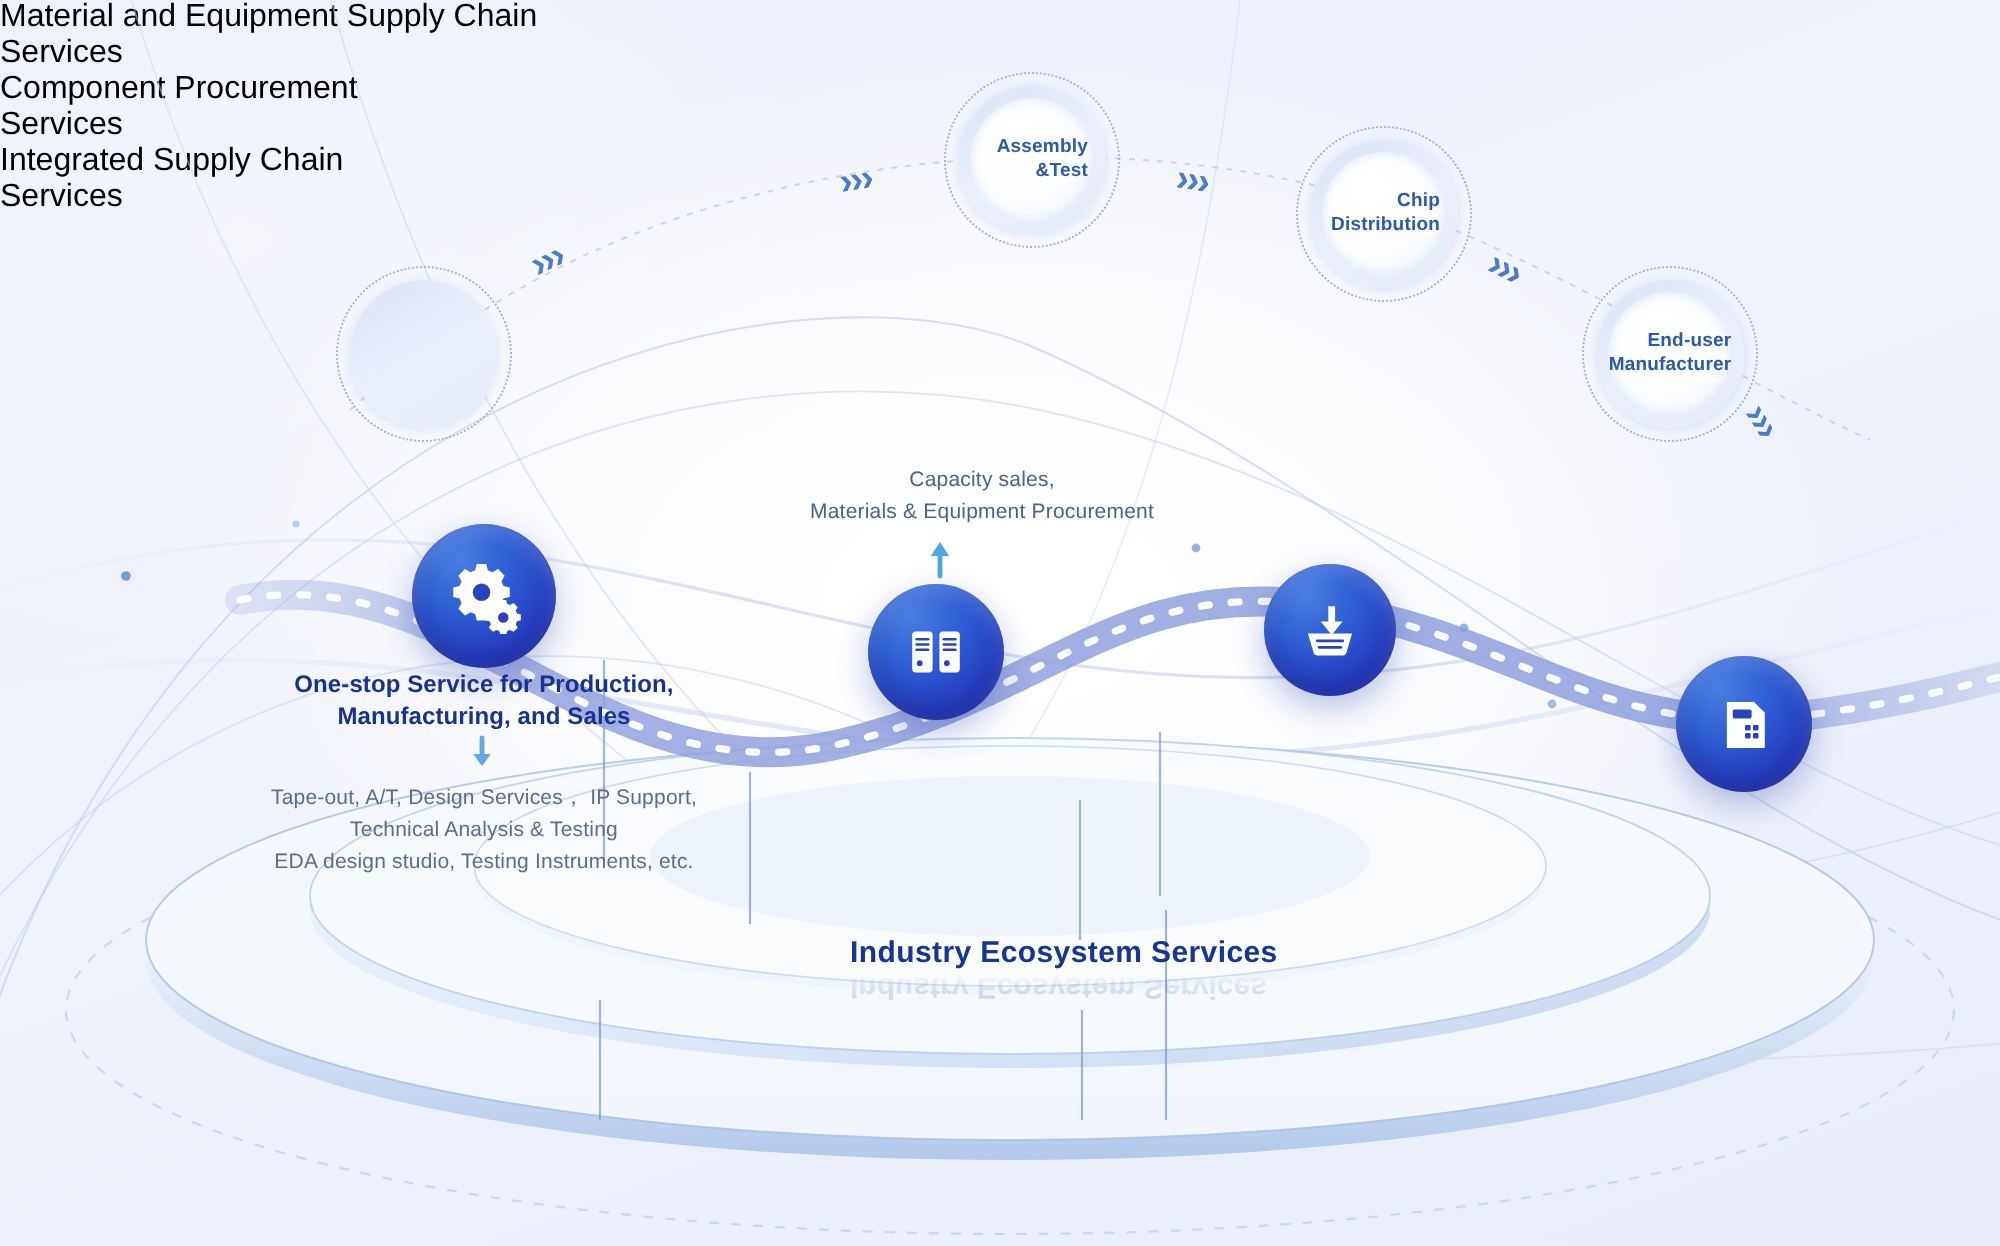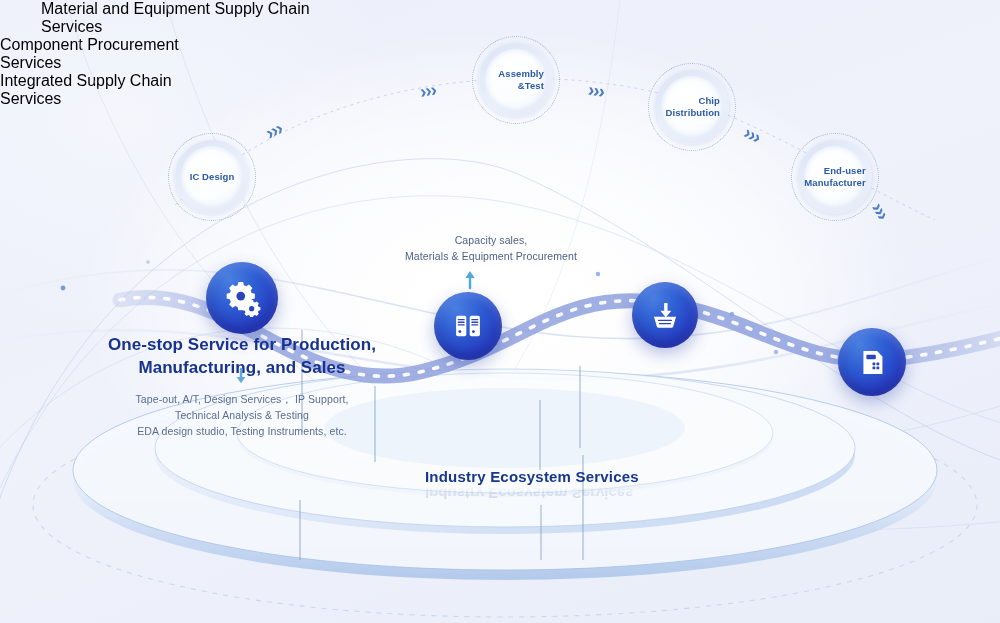--- a/index.html
+++ b/index.html
@@ -42,21 +42,21 @@
   
   .fnode { position:absolute; }
   .fnode .ball {
     position:absolute; left:0; top:0; border-radius:50%;
     background:radial-gradient(circle at 32% 24%, #4a7ee0 0%, #2f5fd4 34%, #2740c4 68%, #2b2fae 100%);
     box-shadow:0 6px 16px rgba(45,70,170,0.33), inset 0 -5px 12px rgba(20,25,110,0.40), inset 0 4px 9px rgba(160,195,255,0.38);
     display:flex; align-items:center; justify-content:center;
   }
   .fnode .ball svg { display:block; }
   .fnode .cap {
-    position:absolute; text-align:center; font-size:17px; font-weight:bold;
+    position:absolute; text-align:center; font-size:12px; font-weight:bold;
     color:#17338f; line-height:1.34; white-space:pre-line; letter-spacing:0.05px;
   }
 
   
   .txt { position:absolute; text-align:center; white-space:pre-line; }
   .sub-note {
     font-size:10.5px; color:#5a6c90; line-height:1.52; letter-spacing:0.1px;text-align:center;
   }
   .top-note {
     font-size:10.5px; color:#4d6288; line-height:1.5; letter-spacing:0.1px;
@@ -155,23 +155,20 @@
       <circle cx="598" cy="274" r="2.2" fill="#7aa3e4" opacity="0.8"></circle>
       <circle cx="732" cy="314" r="2.2" fill="#7aa3e4" opacity="0.8"></circle>
       <circle cx="776" cy="352" r="2.2" fill="#7aa3e4" opacity="0.7"></circle>
       <circle cx="148" cy="262" r="1.8" fill="#9fbbe8" opacity="0.7"></circle>
     </g>
   </svg>
 
   <div class="hnode" style="left:168px; top:133px;">
     <div class="dotring"></div>
     <div class="solidring"></div>
-    <div class="core">
-      <span>IC Design</span>
-    </div>
   </div>
 
 
   <div class="hnode" style="left:472px; top:36px;">
     <div class="dotring"></div>
     <div class="solidring"></div>
     <div class="core">
       <span>Assembly
 &amp;Test</span>
     </div>
@@ -252,21 +249,21 @@
           <line x1="8.6" y1="18.7" x2="15.4" y2="18.7"></line>
           <line x1="24.6" y1="12.5" x2="31.4" y2="12.5"></line>
           <line x1="24.6" y1="15.6" x2="31.4" y2="15.6"></line>
           <line x1="24.6" y1="18.7" x2="31.4" y2="18.7"></line>
         </g>
         <circle cx="10.4" cy="26.6" r="1.7" fill="#2b43bb"></circle>
         <circle cx="26.4" cy="26.6" r="1.7" fill="#2b43bb"></circle>
       </svg>
     </div>
   </div>
-  <div class="cap" style="left:330px; top:371px; width:276px;margin-left:41px;">Material and Equipment
+  <div class="cap" style="left:330px; top:371px; width:276px;">Material and Equipment
 Supply Chain Services</div>
 
   <div class="fnode" style="left:632px; top:282px; width:66px; height:66px;">
     <div class="ball" style="width:66px; height:66px;">
       <svg width="34" height="34" viewBox="0 0 40 40" aria-hidden="true">
         <g fill="#ffffff">
           <path d="M19 6 h4 v9 h4.4 L21 23 L14.6 15 H19 Z"></path>
           <path d="M7 22 h26 l-3.4 11.6 a2 2 0 0 1 -1.9 1.4 H12.3 a2 2 0 0 1 -1.9 -1.4 Z"></path>
         </g>
         <g stroke="#2b43bb" stroke-width="1.6" stroke-linecap="round">

